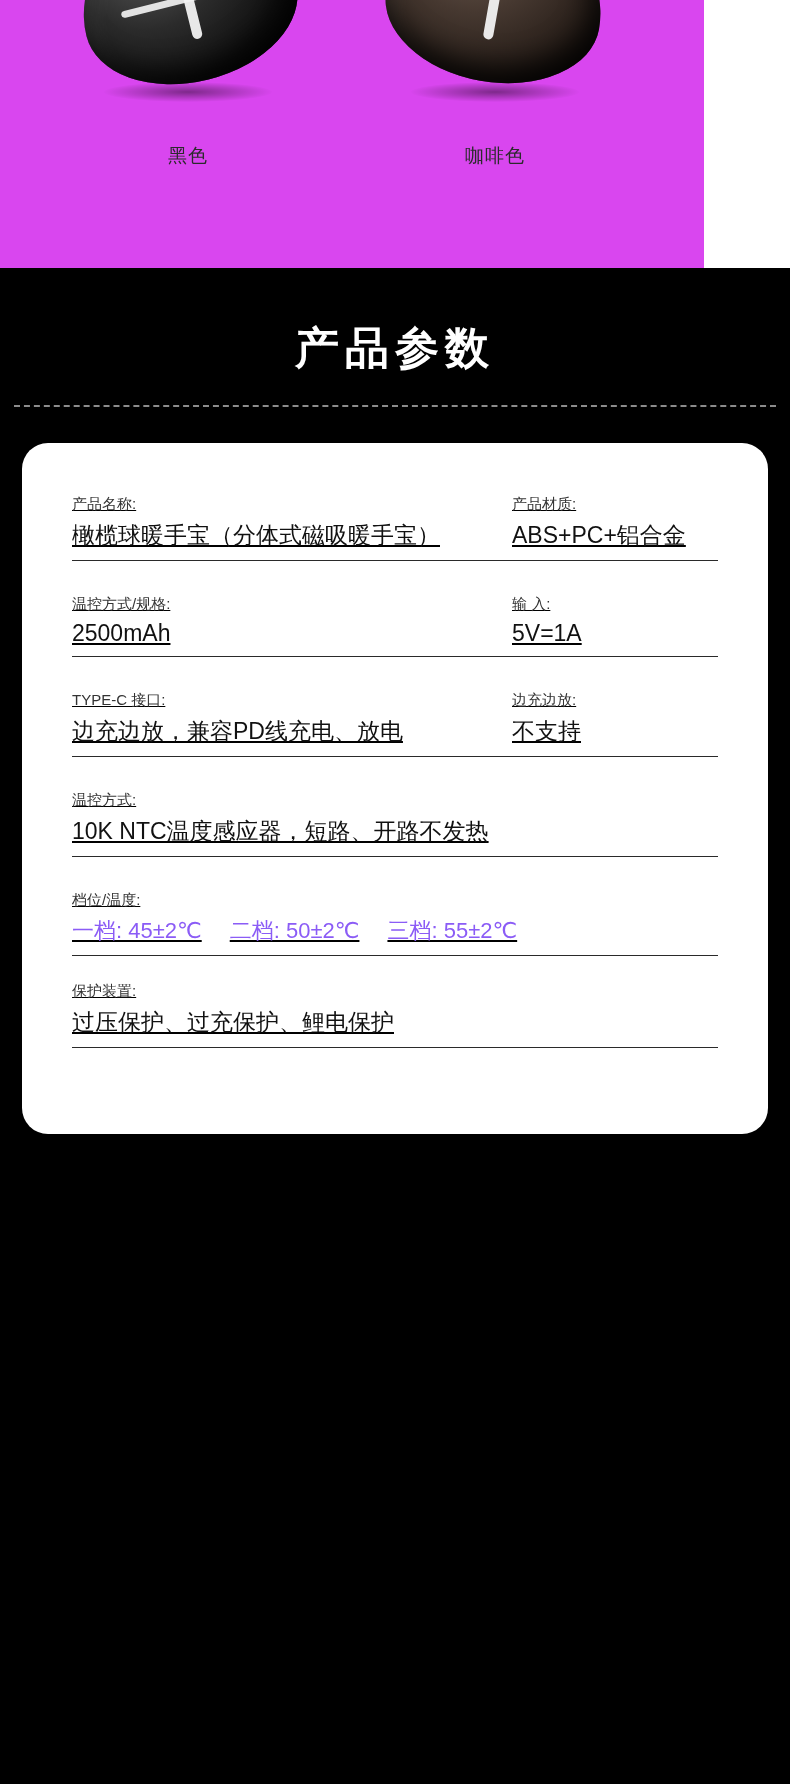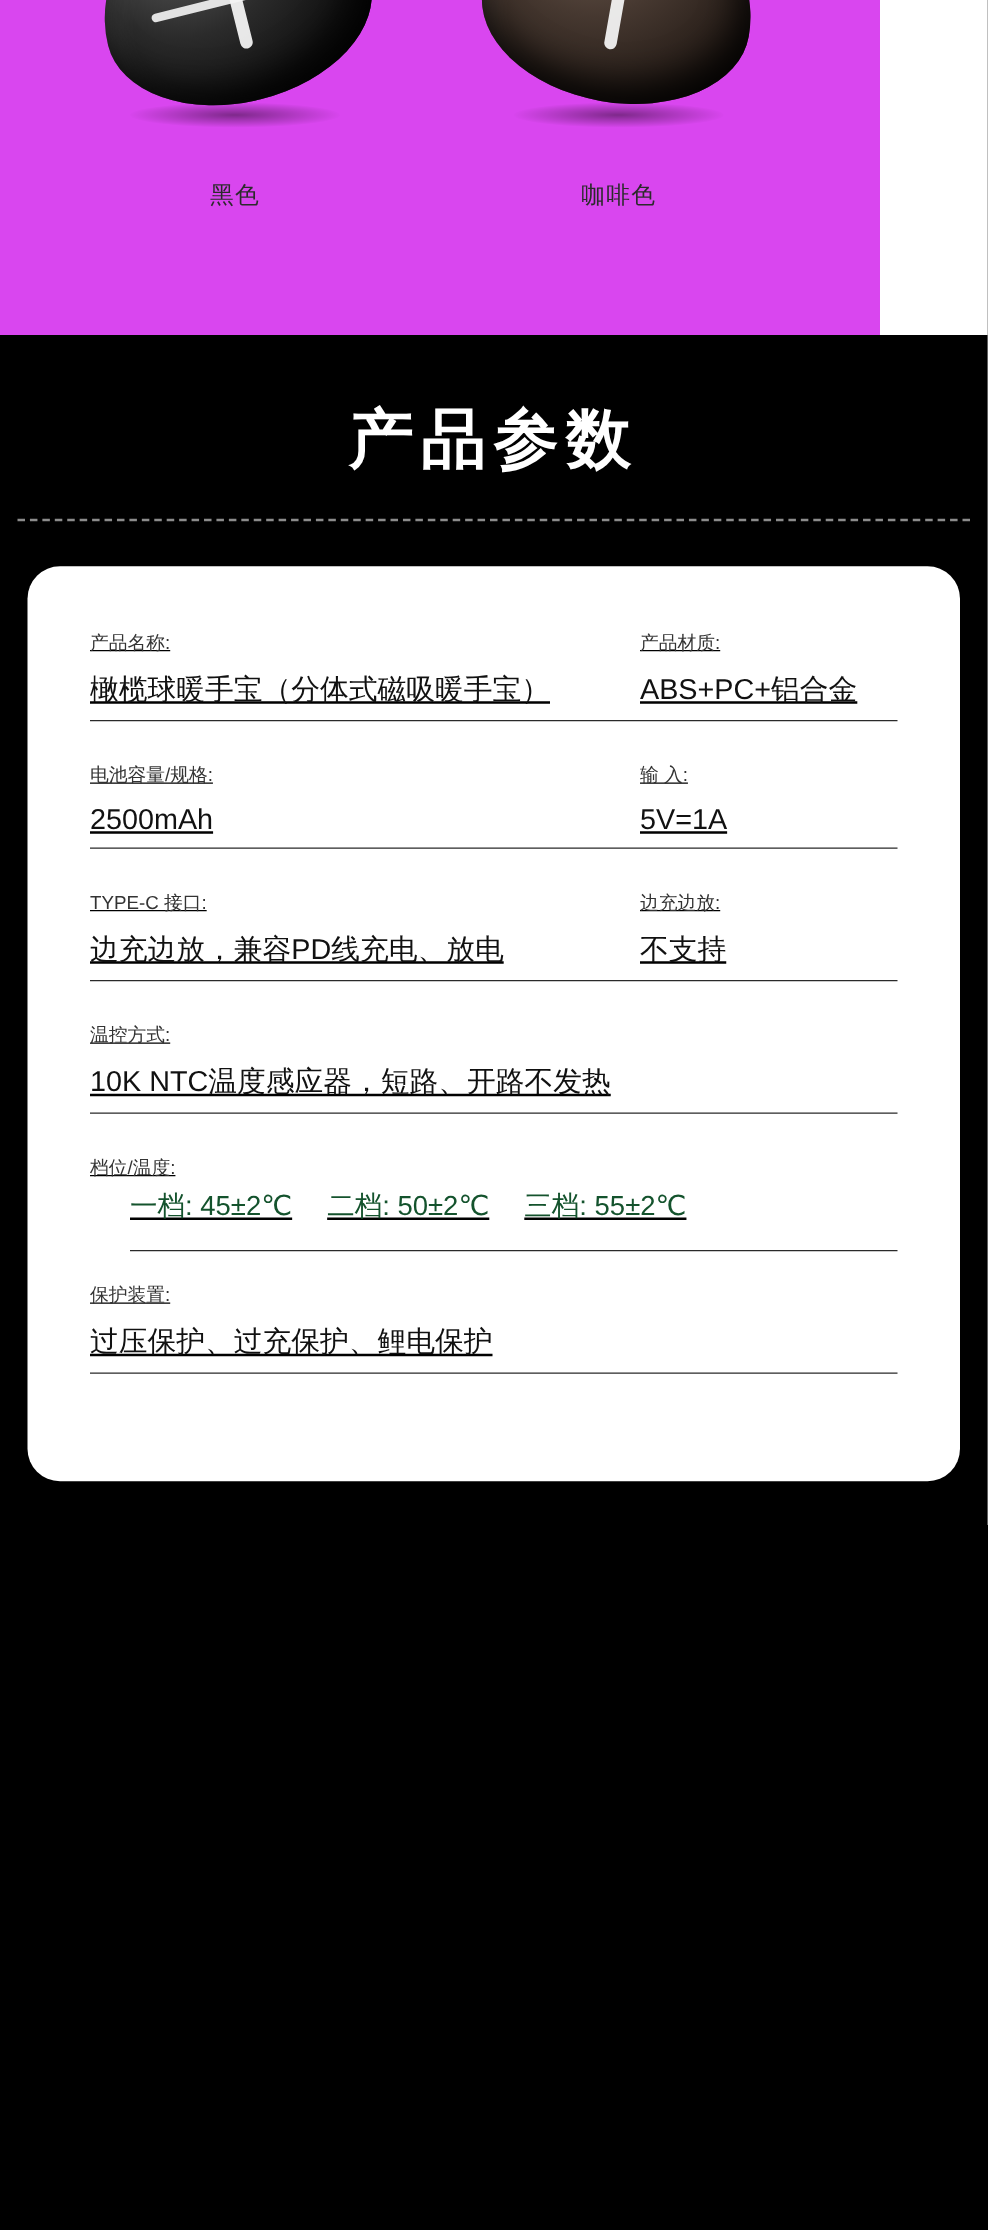--- a/index.html
+++ b/index.html
@@ -97,21 +97,21 @@
   .params-section {
     position: relative;
     width: 790px;
     height: 1516px;
     background: #000000;
     padding-top: 52px;
   }
   .params-title {
     text-align: center;
     color: #ffffff;
-    font-size: 52px;
+    font-size: 44px;
     font-weight: bold;
     letter-spacing: 6px;
     line-height: 1.25;
   }
   .dash-rule {
     margin: 30px 14px 0 14px;
     height: 1px;
     border-top: 2px dashed rgba(255,255,255,0.55);
   }
 
@@ -131,38 +131,36 @@
     color: #333333;
     margin-bottom: 6px;
   }
   .values {
     display: flex;
     font-size: 23px;
     color: #111111;
     padding-bottom: 9px;
     border-bottom: 1px solid #2a2a2a;
     align-items: baseline;
-    margin-top: 12px;
   }
   .col-a { width: 440px; flex: none; }
   .col-b { flex: 1; }
 
   .row.full .labels, .row.full .values { display: block; }
   .row.full .values { white-space: nowrap; }
 
   .row.tight { margin-bottom: 26px; }
 
   .grade-values {
     display: flex;
     gap: 28px;
     font-size: 22px;
-    color: #14532d;
-    padding-bottom: 20px;
+    color: #8b5cf6;
+    padding-bottom: 9px;
     border-bottom: 1px solid #2a2a2a;
-    margin-left: 32px;
   }
 </style>
 </head>
 <body>
 
 <div class="top-section">
   <div class="ball-row">
 
     <div class="ball-wrap left">
       <div class="ball">
@@ -200,21 +198,21 @@
         <span class="col-b">产品材质:</span>
       </div>
       <div class="values">
         <span class="col-a">橄榄球暖手宝（分体式磁吸暖手宝）</span>
         <span class="col-b">ABS+PC+铝合金</span>
       </div>
     </div>
 
     <div class="row">
       <div class="labels">
-        <span class="col-a">电池容量/规格:</span>
+        <span class="col-a">温控方式/规格:</span>
         <span class="col-b">输 入:</span>
       </div>
       <div class="values">
         <span class="col-a">2500mAh</span>
         <span class="col-b">5V=1A</span>
       </div>
     </div>
 
     <div class="row">
       <div class="labels">

